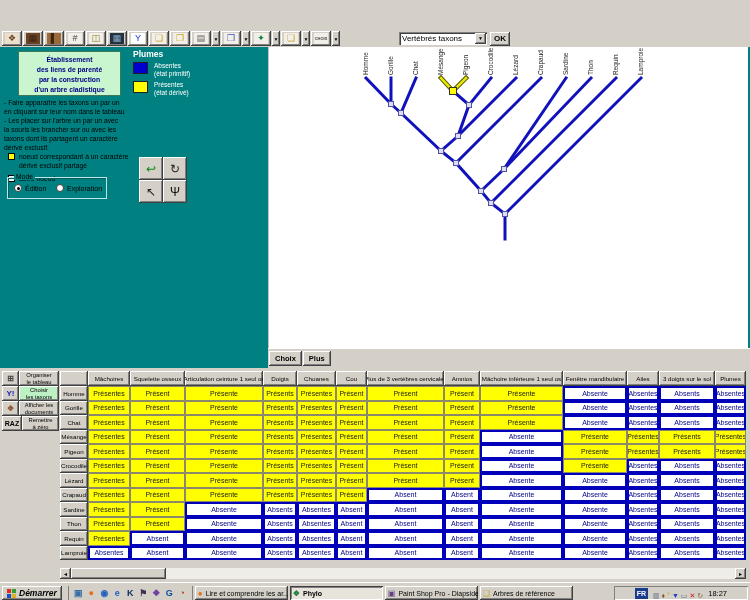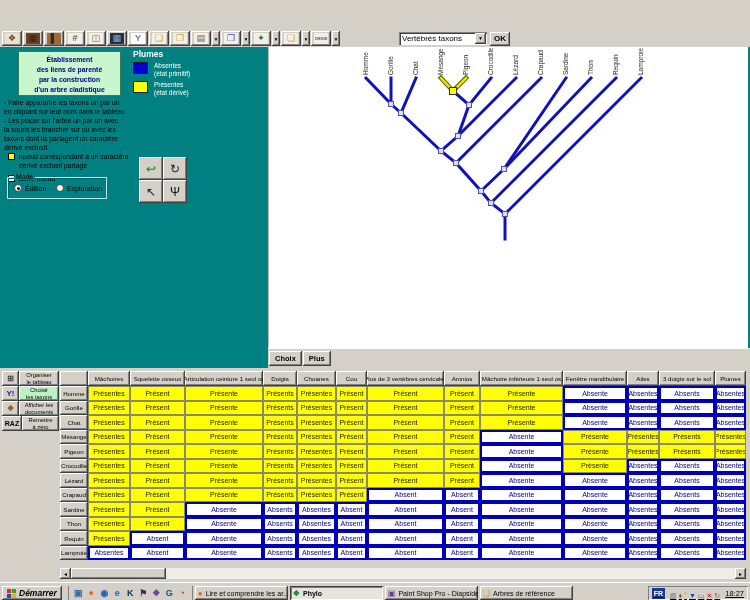--- a/index.html
+++ b/index.html
@@ -89,21 +89,21 @@
 
   
   #taskbar { position:absolute; left:0; top:582px; width:750px; height:18px; background:#d4d0c8; border-top:1px solid #fff; display:flex; align-items:flex-end; padding:0 2px; }
   #start-btn { height:14px; padding:0 5px; display:flex; align-items:center; font-size:8.5px; font-weight:bold; font-style:italic; }
   #start-flag { width:9px; height:9px; margin-right:3px; display:inline-block; }
   #quick-launch { display:flex; align-items:center; margin-left:6px; border-left:1px solid #808080; border-right:1px solid #808080; padding:0 3px; height:14px; }
   .ql-ico { width:13px; height:13px; display:flex; align-items:center; justify-content:center; font-size:9px; font-weight:bold; }
   .task-btn { height:14px; width:93px; margin-left:2px; display:flex; align-items:center; font-size:7px; padding:0 3px; overflow:hidden; white-space:nowrap; }
   .task-btn .t-ico { margin-right:3px; font-size:8px; flex:none; }
   .task-btn.active { font-weight:bold; background:#e8e4dc; box-shadow: inset 1px 1px 0 #404040, inset -1px -1px 0 #ffffff, inset 2px 2px 0 #808080; }
-  #tray { margin-left:auto; display:flex; align-items:center; height:14px; box-shadow: inset 1px 1px 0 #808080, inset -1px -1px 0 #fff; padding:0 4px;text-decoration:underline; }
+  #tray { margin-left:auto; display:flex; align-items:center; height:14px; box-shadow: inset 1px 1px 0 #808080, inset -1px -1px 0 #fff; padding:0 21px; }
   #fr-badge { width:13px; height:11px; background:#1a3c8c; color:#fff; font-size:7px; font-weight:bold; display:flex; align-items:center; justify-content:center; margin-right:4px; }
   .tray-ico { font-size:7px; margin:0 1px; }
   #clock { font-size:7.5px; margin-left:4px; }
 </style>
 </head>
 <body>
 
 <div id="screen">
 
 

